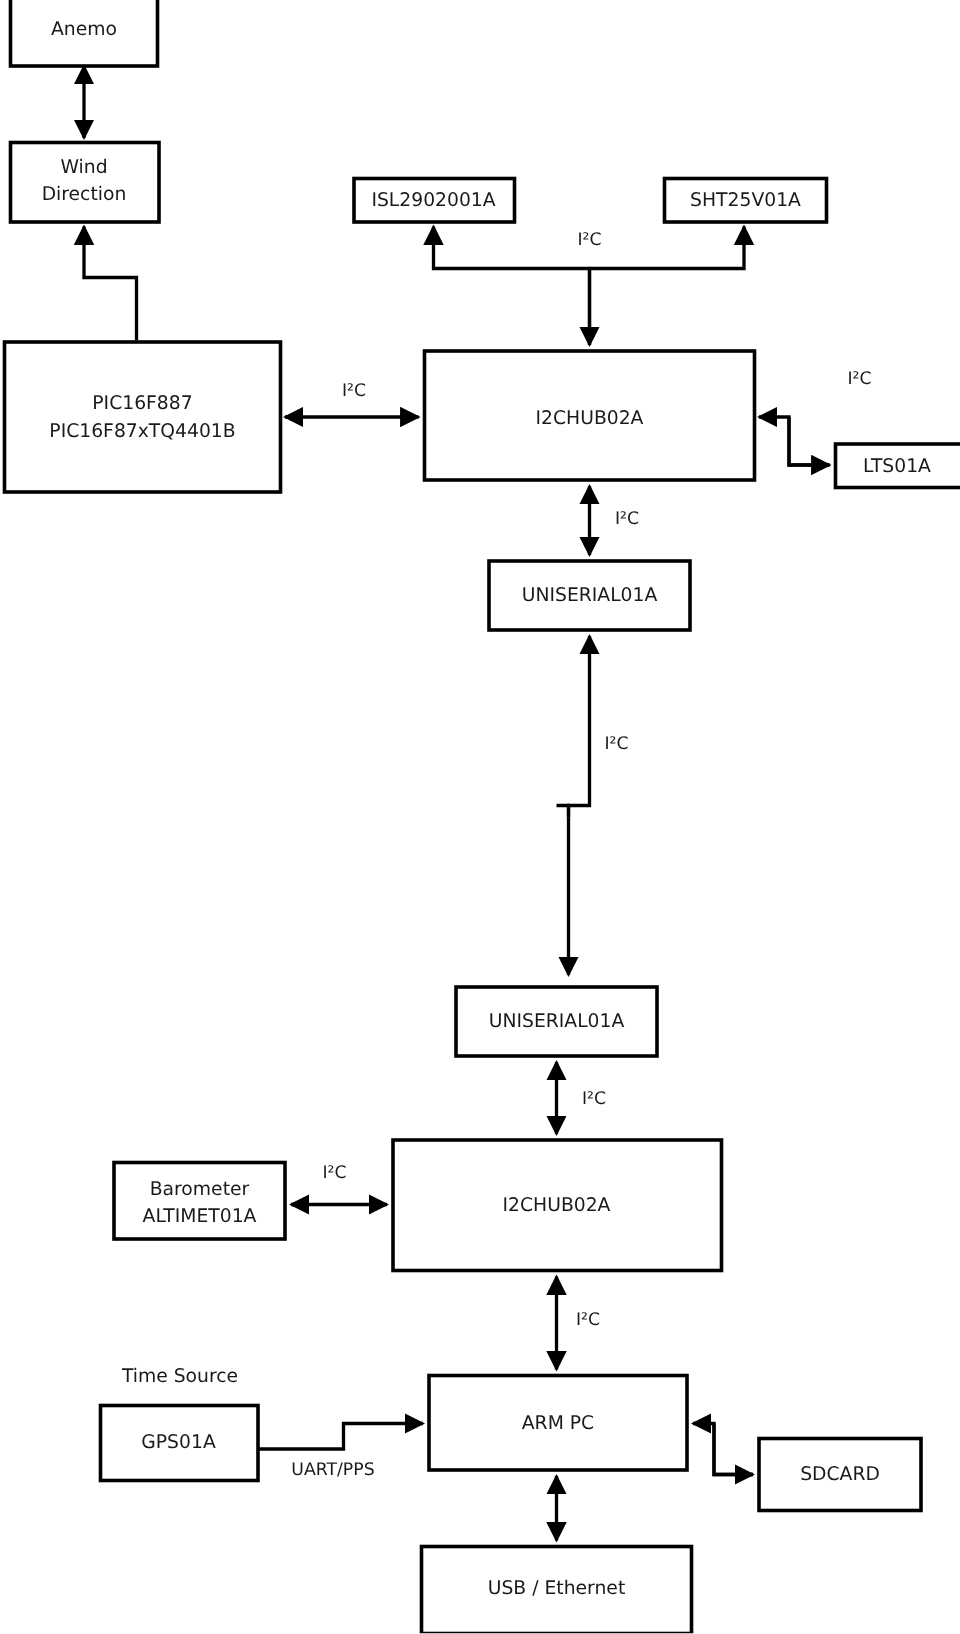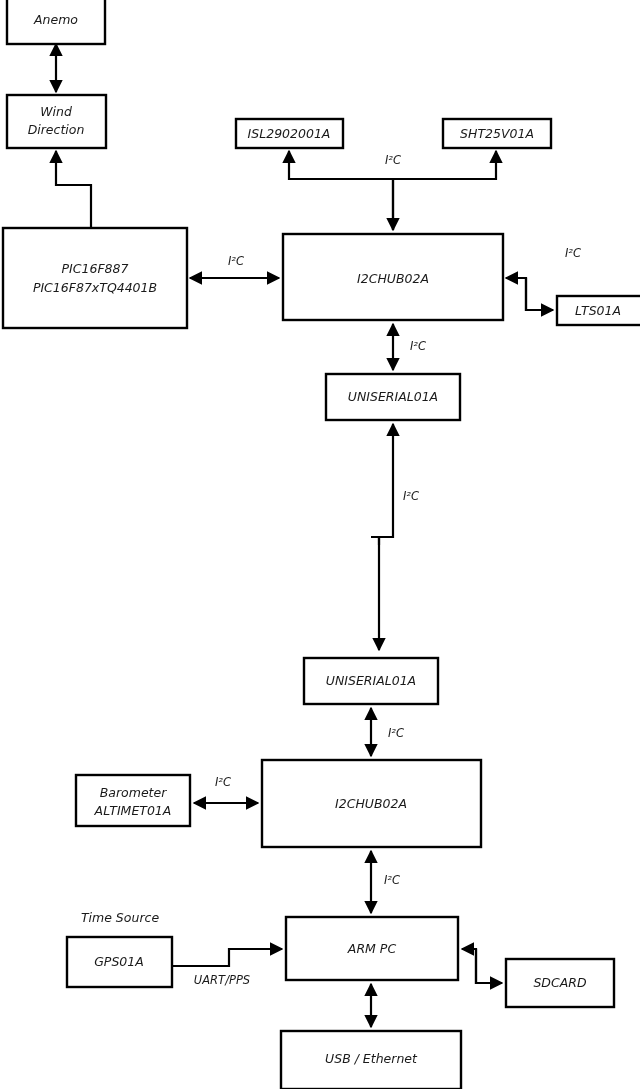--- a/index.html
+++ b/index.html
@@ -9,21 +9,20 @@
   }
   body {
     font-family: "DejaVu Sans", sans-serif;
   }
   #diagram-root {
     position: relative;
     width: 640px;
     height: 1089px;
     overflow: hidden;
     background: #ffffff;
-    font-style: italic;
   }
   svg.diagram {
     display: block;
     width: 640px;
     height: 1089px;
   }
   .node-rect {
     fill: #ffffff;
     stroke: #000000;
     stroke-width: 2.4;

